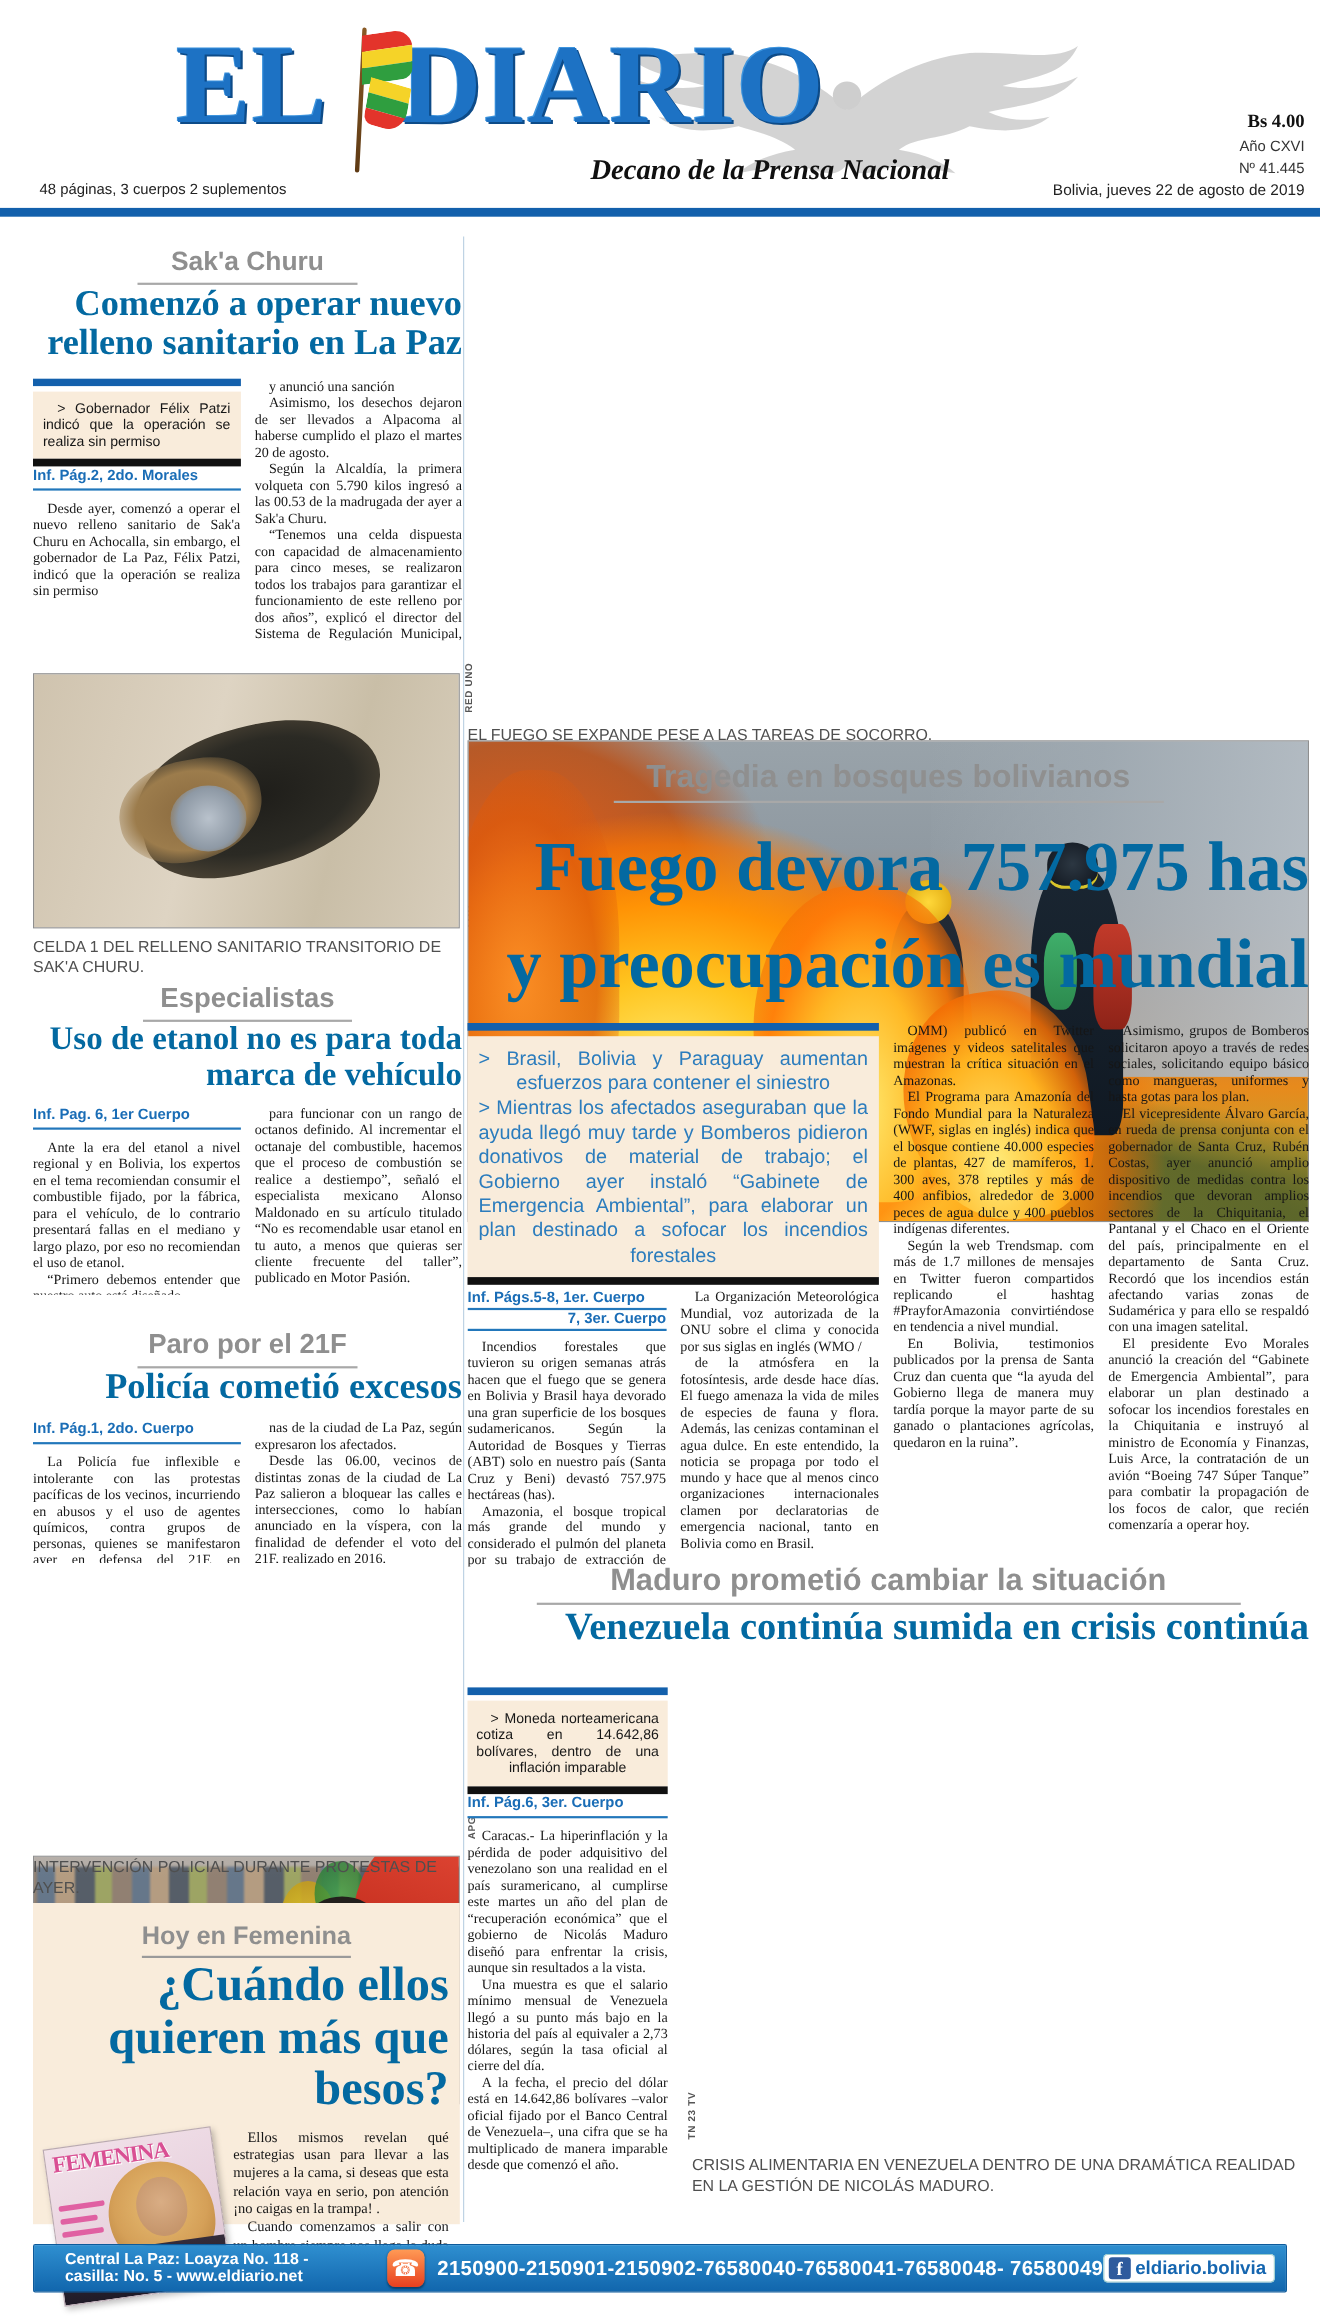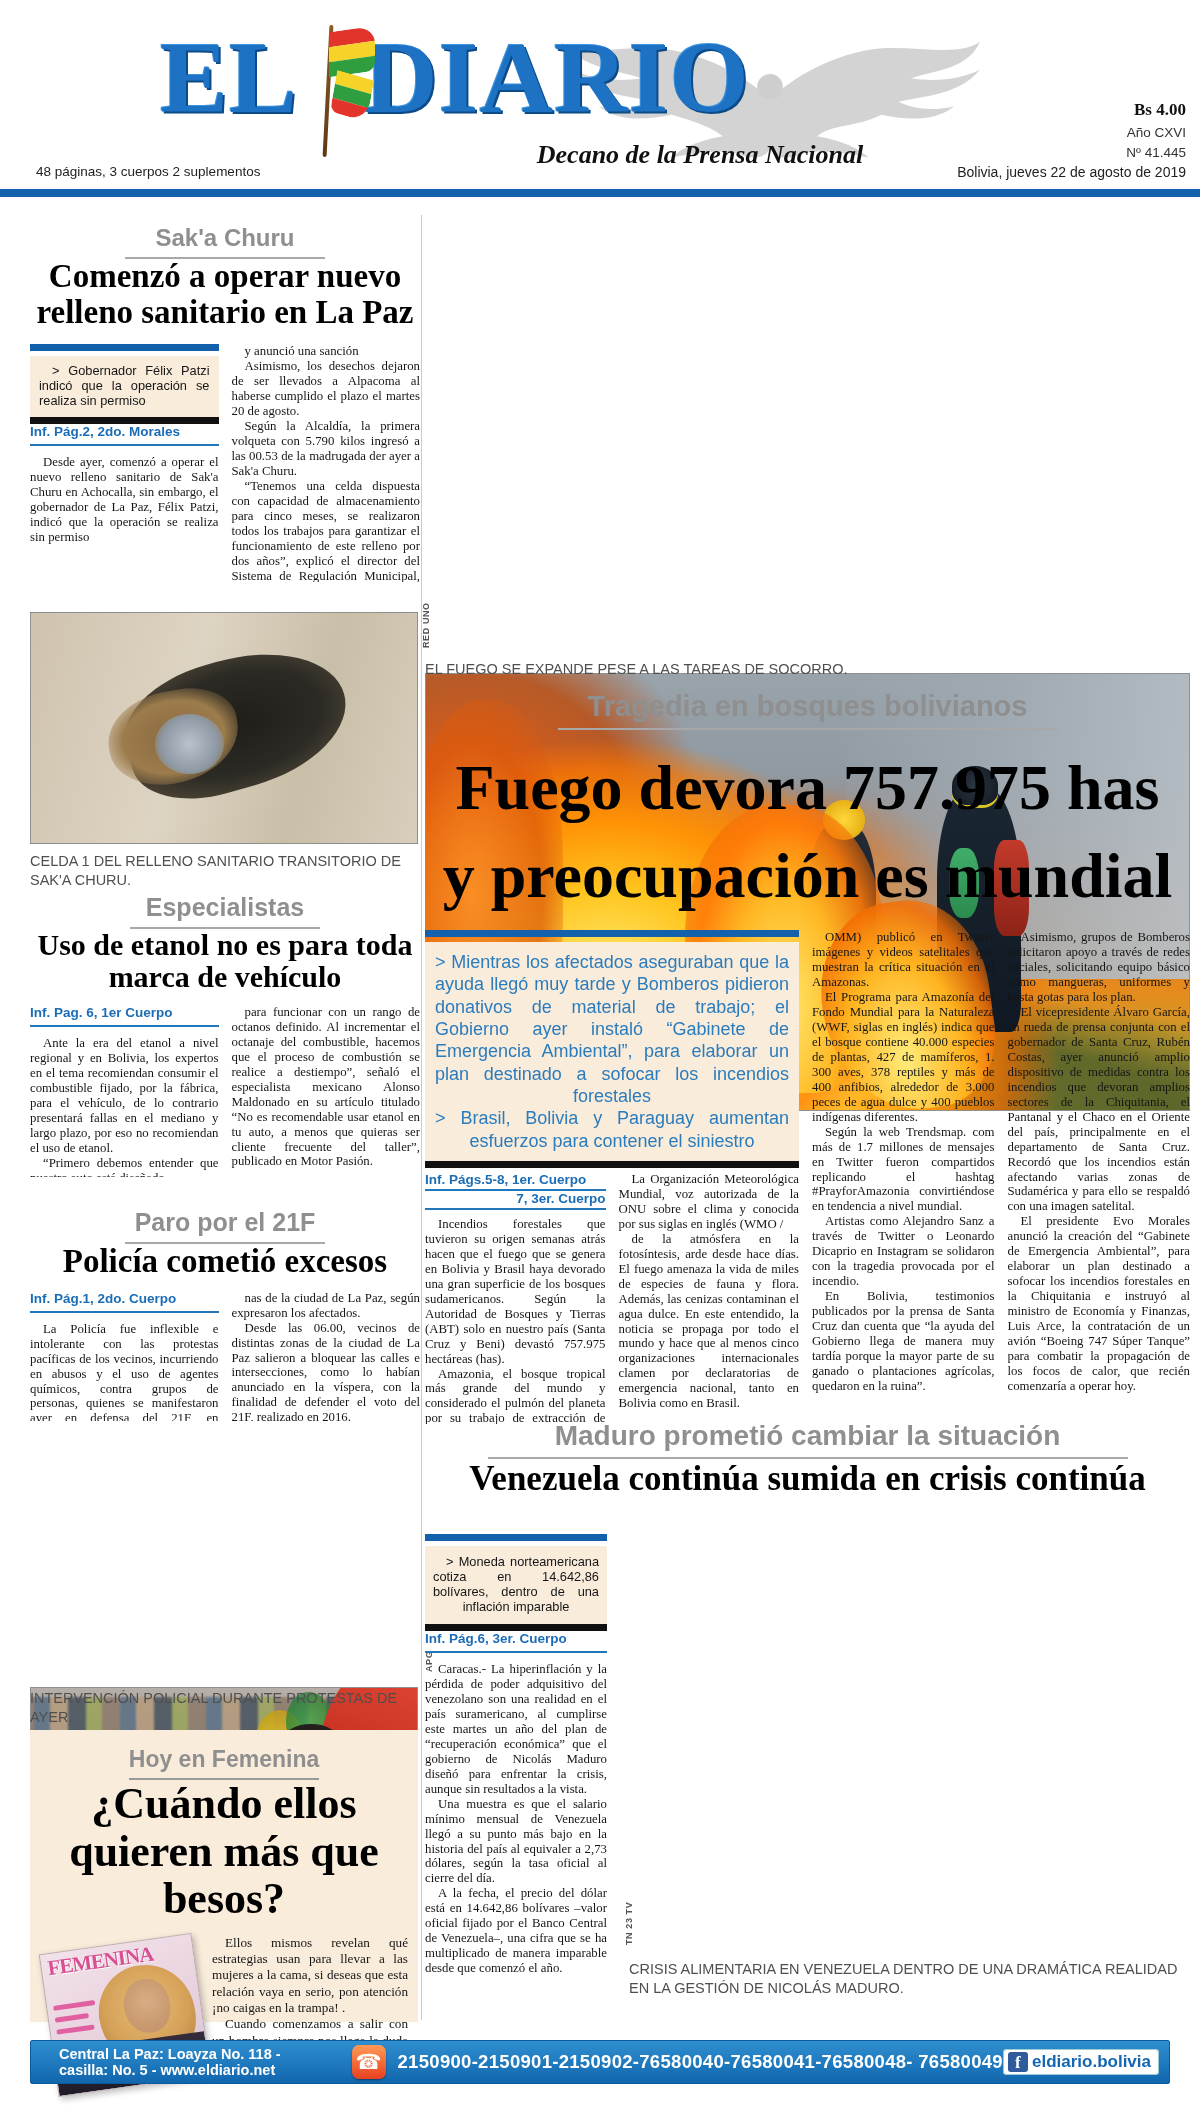--- a/index.html
+++ b/index.html
@@ -19,21 +19,21 @@
   .edition{position:absolute;left:36px;top:164px;font-family:"Liberation Sans",sans-serif;font-size:13.5px;color:#222;}
   .mh-right{position:absolute;right:14px;top:100px;text-align:right;font-family:"Liberation Sans",sans-serif;color:#333;}
   .mh-right .price{font-family:"Liberation Serif",serif;font-weight:bold;font-size:17px;color:#111;}
   .mh-right .small{font-size:13.5px;margin-top:5px;}
   .mh-date{position:absolute;right:14px;top:164px;font-family:"Liberation Sans",sans-serif;font-size:14px;color:#222;}
   .topbar{position:absolute;left:0;top:189px;width:1200px;height:8px;background:#1360ac;}
   .vdivider{position:absolute;left:421px;top:215px;width:1px;height:1805px;background:#b9cfe2;}
   
   .kicker{font-family:"Liberation Sans",sans-serif;font-weight:bold;color:#8f8f8f;text-align:center;}
   .kickline{height:2px;background:#a8a8a8;margin:5px auto 0;}
-  .headline{font-family:"Liberation Serif",serif;font-weight:bold;color:#000000;text-align:center;line-height:1.08;}
+  .headline{font-family:"Liberation Serif",serif;font-weight:bold;color:#0369a1;text-align:right;line-height:1.08;}
   .bluebar{height:7px;background:#1360ac;}
   .blackbar{height:7px;background:#101010;}
   .hbox{background:#f9ecdb;color:#2b7cbd;font-family:"Liberation Sans",sans-serif;text-align:justify;}
   .hbox p{margin:0;}
   .ref{font-family:"Liberation Sans",sans-serif;font-weight:bold;font-size:13.5px;color:#1a6db6;}
   .refline{height:2px;background:#2277bb;margin:5px 0 9px;}
   .cols{display:flex;gap:13px;}
   .col{flex:1;min-width:0;}
   .bodytext p{margin:0;text-indent:13px;text-align:justify;font-size:12.8px;line-height:1.17;color:#161616;}
   .caption{font-family:"Liberation Sans",sans-serif;font-size:14.5px;line-height:1.28;color:#4f4f4f;}
@@ -283,22 +283,22 @@
 </div>
 <h1 class="abs headline" id="fire-headline" style="margin:0;">
   <span style="display:block;">Fuego devora 757.975 has</span>
   <span style="display:block;">y preocupación es mundial</span>
 </h1>
 
 <div class="abs" id="fire-body">
   <div class="fire-left">
     <div class="bluebar"></div>
     <div class="hbox">
+      <p>&gt; Brasil, Bolivia y Paraguay aumentan esfuerzos para contener el siniestro</p>
       <p>&gt; Mientras los afectados aseguraban que la ayuda llegó muy tarde y Bomberos pidieron donativos de material de trabajo; el Gobierno ayer instaló “Gabinete de Emergencia Ambiental”, para elaborar un plan destinado a sofocar los incendios forestales</p>
-      <p>&gt; Brasil, Bolivia y Paraguay aumentan esfuerzos para contener el siniestro</p>
     </div>
     <div class="blackbar"></div>
     <div class="fire-cols bodytext">
       <div class="fcol">
         <div class="ref colref">Inf. Págs.5-8, 1er. Cuerpo</div>
         <div class="ref right colref" style="margin-bottom:7px;">7, 3er. Cuerpo</div>
         <div>
             <p>Incendios forestales que tuvieron su origen semanas atrás hacen que el fuego que se genera en Bolivia y Brasil haya devorado una gran superficie de los bosques sudamericanos. Según la Autoridad de Bosques y Tierras (ABT) solo en nuestro país (Santa Cruz y Beni) devastó 757.975 hectáreas (has).</p>
             <p>Amazonia, el bosque tropical más grande del mundo y considerado el pulmón del planeta por su trabajo de extracción de CO2</p>
           </div>
@@ -306,21 +306,20 @@
       <div class="fcol">
           <p>La Organización Meteorológica Mundial, voz autorizada de la ONU sobre el clima y conocida por sus siglas en inglés (WMO /</p>
           <p>de la atmósfera en la fotosíntesis, arde desde hace días. El fuego amenaza la vida de miles de especies de fauna y flora. Además, las cenizas contaminan el agua dulce. En este entendido, la noticia se propaga por todo el mundo y hace que al menos cinco organizaciones internacionales clamen por declaratorias de emergencia nacional, tanto en Bolivia como en Brasil.</p>
         </div>
     </div>
   </div>
   <div class="col bodytext" style="overflow:hidden;">
       <p>OMM) publicó en Twitter imágenes y videos satelitales que muestran la crítica situación en el Amazonas.</p>
       <p>El Programa para Amazonía del Fondo Mundial para la Naturaleza (WWF, siglas en inglés) indica que el bosque contiene 40.000 especies de plantas, 427 de mamíferos, 1. 300 aves, 378 reptiles y más de 400 anfibios, alrededor de 3.000 peces de agua dulce y 400 pueblos indígenas diferentes.</p>
       <p>Según la web Trendsmap. com más de 1.7 millones de mensajes en Twitter fueron compartidos replicando el hashtag #PrayforAmazonia convirtiéndose en tendencia a nivel mundial.</p>
-      <p>Artistas como Alejandro Sanz a través de Twitter o Leonardo Dicaprio en Instagram se solidaron con la tragedia provocada por el incendio.</p>
       <p>En Bolivia, testimonios publicados por la prensa de Santa Cruz dan cuenta que “la ayuda del Gobierno llega de manera muy tardía porque la mayor parte de su ganado o plantaciones agrícolas, quedaron en la ruina”.</p>
     </div>
   <div class="col bodytext" style="overflow:hidden;">
       <p>Asimismo, grupos de Bomberos solicitaron apoyo a través de redes sociales, solicitando equipo básico como mangueras, uniformes y hasta gotas para los plan.</p>
       <p>El vicepresidente Álvaro García, en rueda de prensa conjunta con el gobernador de Santa Cruz, Rubén Costas, ayer anunció amplio dispositivo de medidas contra los incendios que devoran amplios sectores de la Chiquitania, el Pantanal y el Chaco en el Oriente del país, principalmente en el departamento de Santa Cruz. Recordó que los incendios están afectando varias zonas de Sudamérica y para ello se respaldó con una imagen satelital.</p>
       <p>El presidente Evo Morales anunció la creación del “Gabinete de Emergencia Ambiental”, para elaborar un plan destinado a sofocar los incendios forestales en la Chiquitania e instruyó al ministro de Economía y Finanzas, Luis Arce, la contratación de un avión “Boeing 747 Súper Tanque” para combatir la propagación de los focos de calor, que recién comenzaría a operar hoy.</p>
     </div>
 </div>
 
 <div class="abs" id="ven-kicker">

